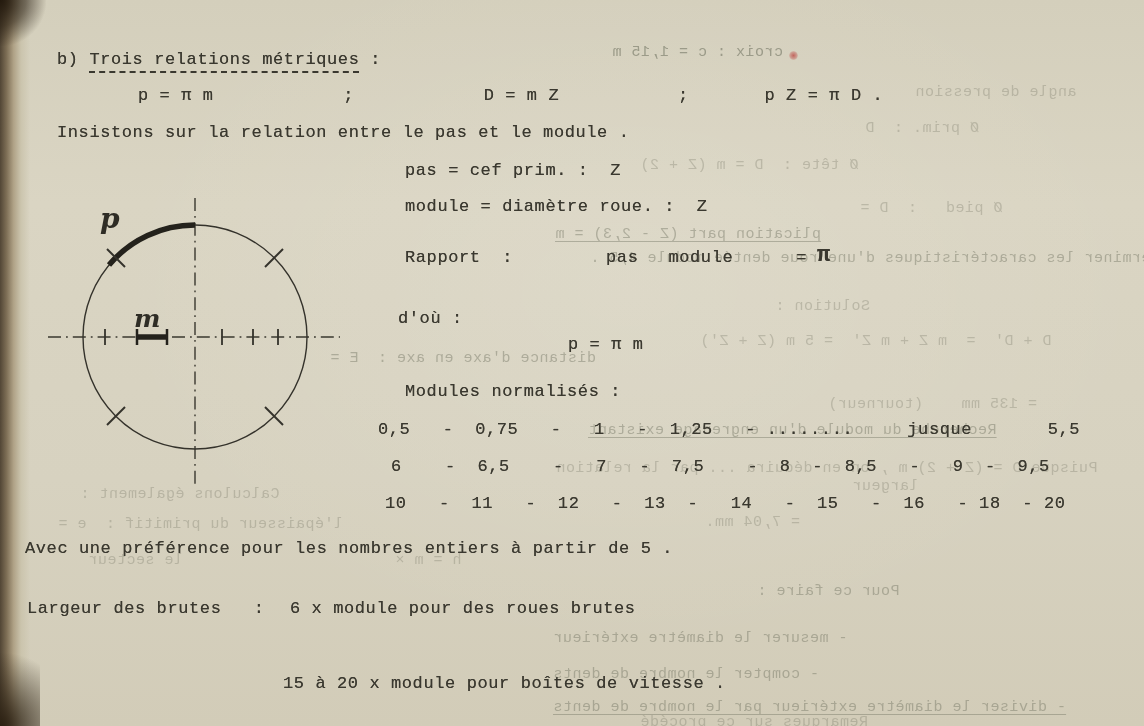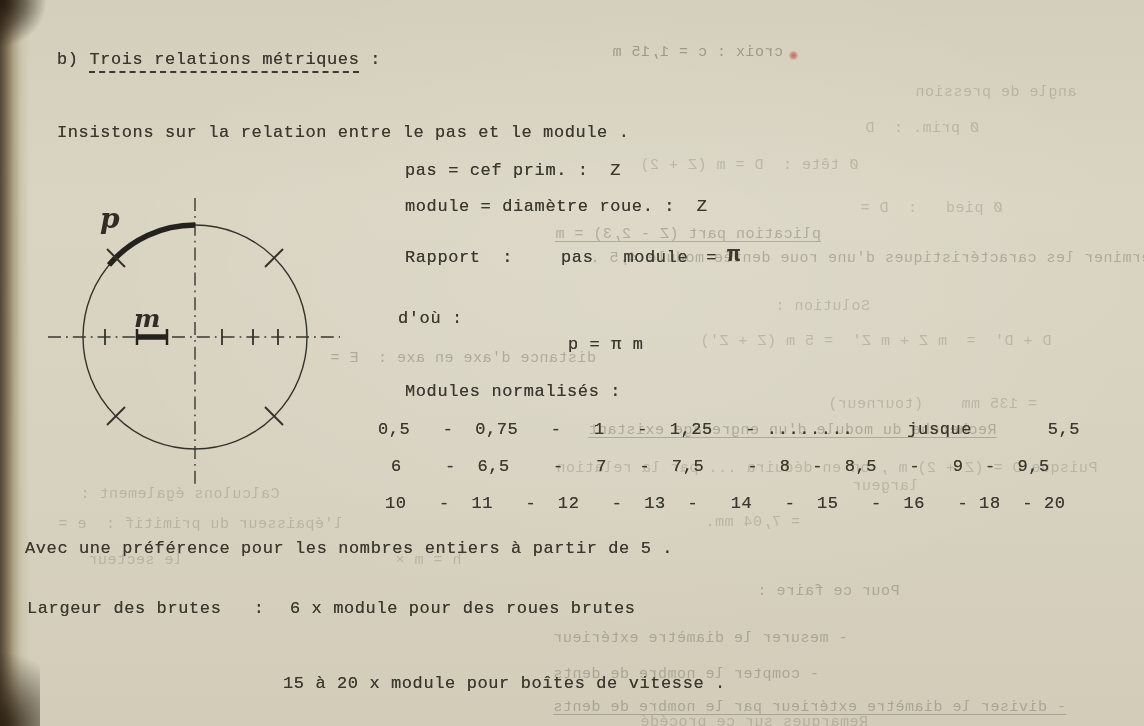--- a/index.html
+++ b/index.html
@@ -32,21 +32,21 @@
     font-size:17px;line-height:20px;letter-spacing:.6px;
     white-space:pre;
     color:#3a382f;
     text-shadow:0 0 .6px rgba(58,56,47,.75);
     text-align:right;
   }
   .dashed-underline{
     border-bottom:2px dashed #3a382f;
     padding-bottom:2px;
   }
-  .rapport-row{display:flex;align-items:center;}
+  .rapport-row{display:flex;align-items:center;gap:45px;}
   .frac{
     display:inline-flex;flex-direction:row;align-items:center;
     margin-left:40px;min-width:112px;
   }
   .frac .num{padding:0 8px;}
   .frac .bar{width:100%;border-top:2px solid #3a382f;margin:1px 0 1px 0;}
   .frac .den{padding:0 2px;margin-left:20px;}
   .eqpi{margin-left:16px;display:inline-flex;align-items:center;}
   .pi{font-size:22px;font-weight:bold;margin-left:10px;transform:translateY(-2px);}
   
@@ -97,20 +97,21 @@
   <div class="bleed" style="left:757px;top:583px">Pour ce faire :</div>
   <div class="bleed" style="left:553px;top:630px">- mesurer le diamètre extérieur</div>
   <div class="bleed" style="left:553px;top:666px">- compter le nombre de dents</div>
   <div class="bleed u" style="left:553px;top:699px">- diviser le diamètre extérieur par le nombre de dents</div>
   <div class="bleed faint" style="left:640px;top:714px">Remarques sur ce procédé</div>
 
   <div class="ink-mark"></div>
 
   <div class="txt" style="left:57px;top:50px"><span>b) </span><span class="dashed-underline">Trois relations métriques</span><span> :</span></div>
 
+  <div class="txt" style="left:138px;top:86px">p = π m            ;            D = m Z           ;       p Z = π D .</div>
   <div class="txt" style="left:405px;top:161px">pas = cef prim. :  Z</div>
   <div class="txt" style="left:57px;top:123px">Insistons sur la relation entre le pas et le module .</div>
   <div class="txt" style="left:405px;top:197px">module = diamètre roue. :  Z</div>
 
   <div class="txt rapport-row" style="left:405px;top:248px">
     <span>Rapport  :</span>
     <span class="frac">
       <span class="num">pas</span>
       <span class="bar"></span>
       <span class="den">module</span>

